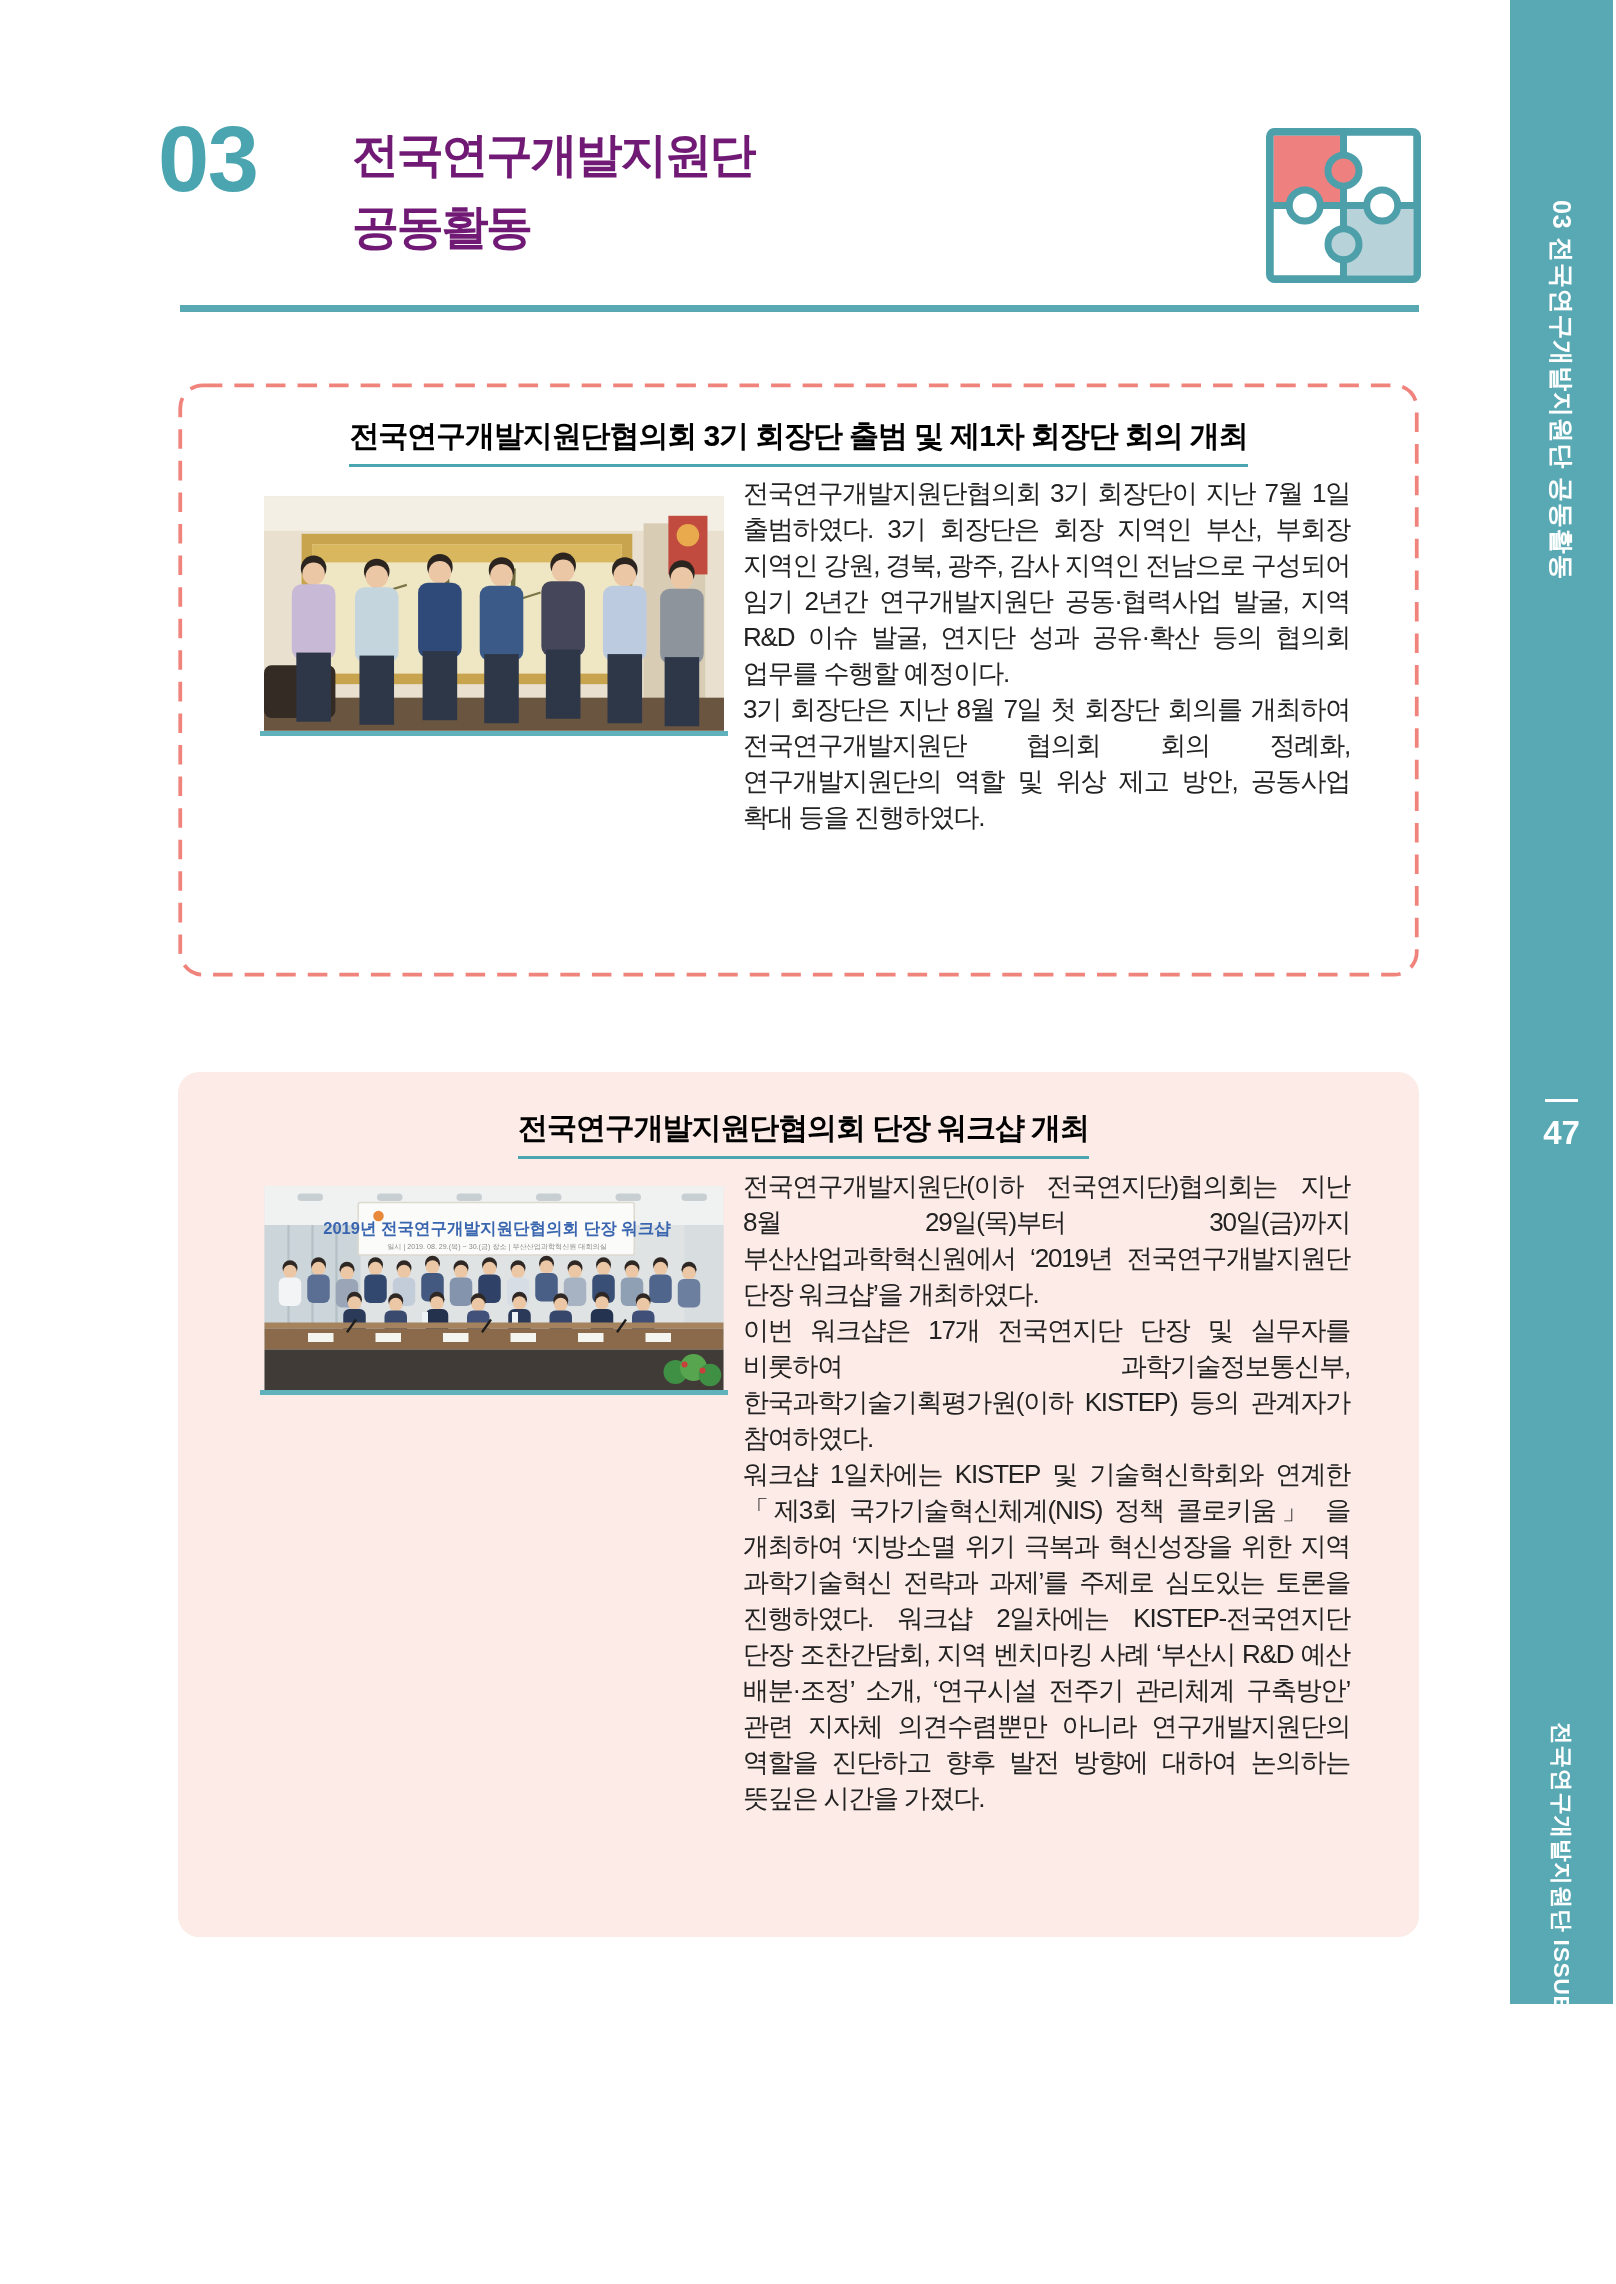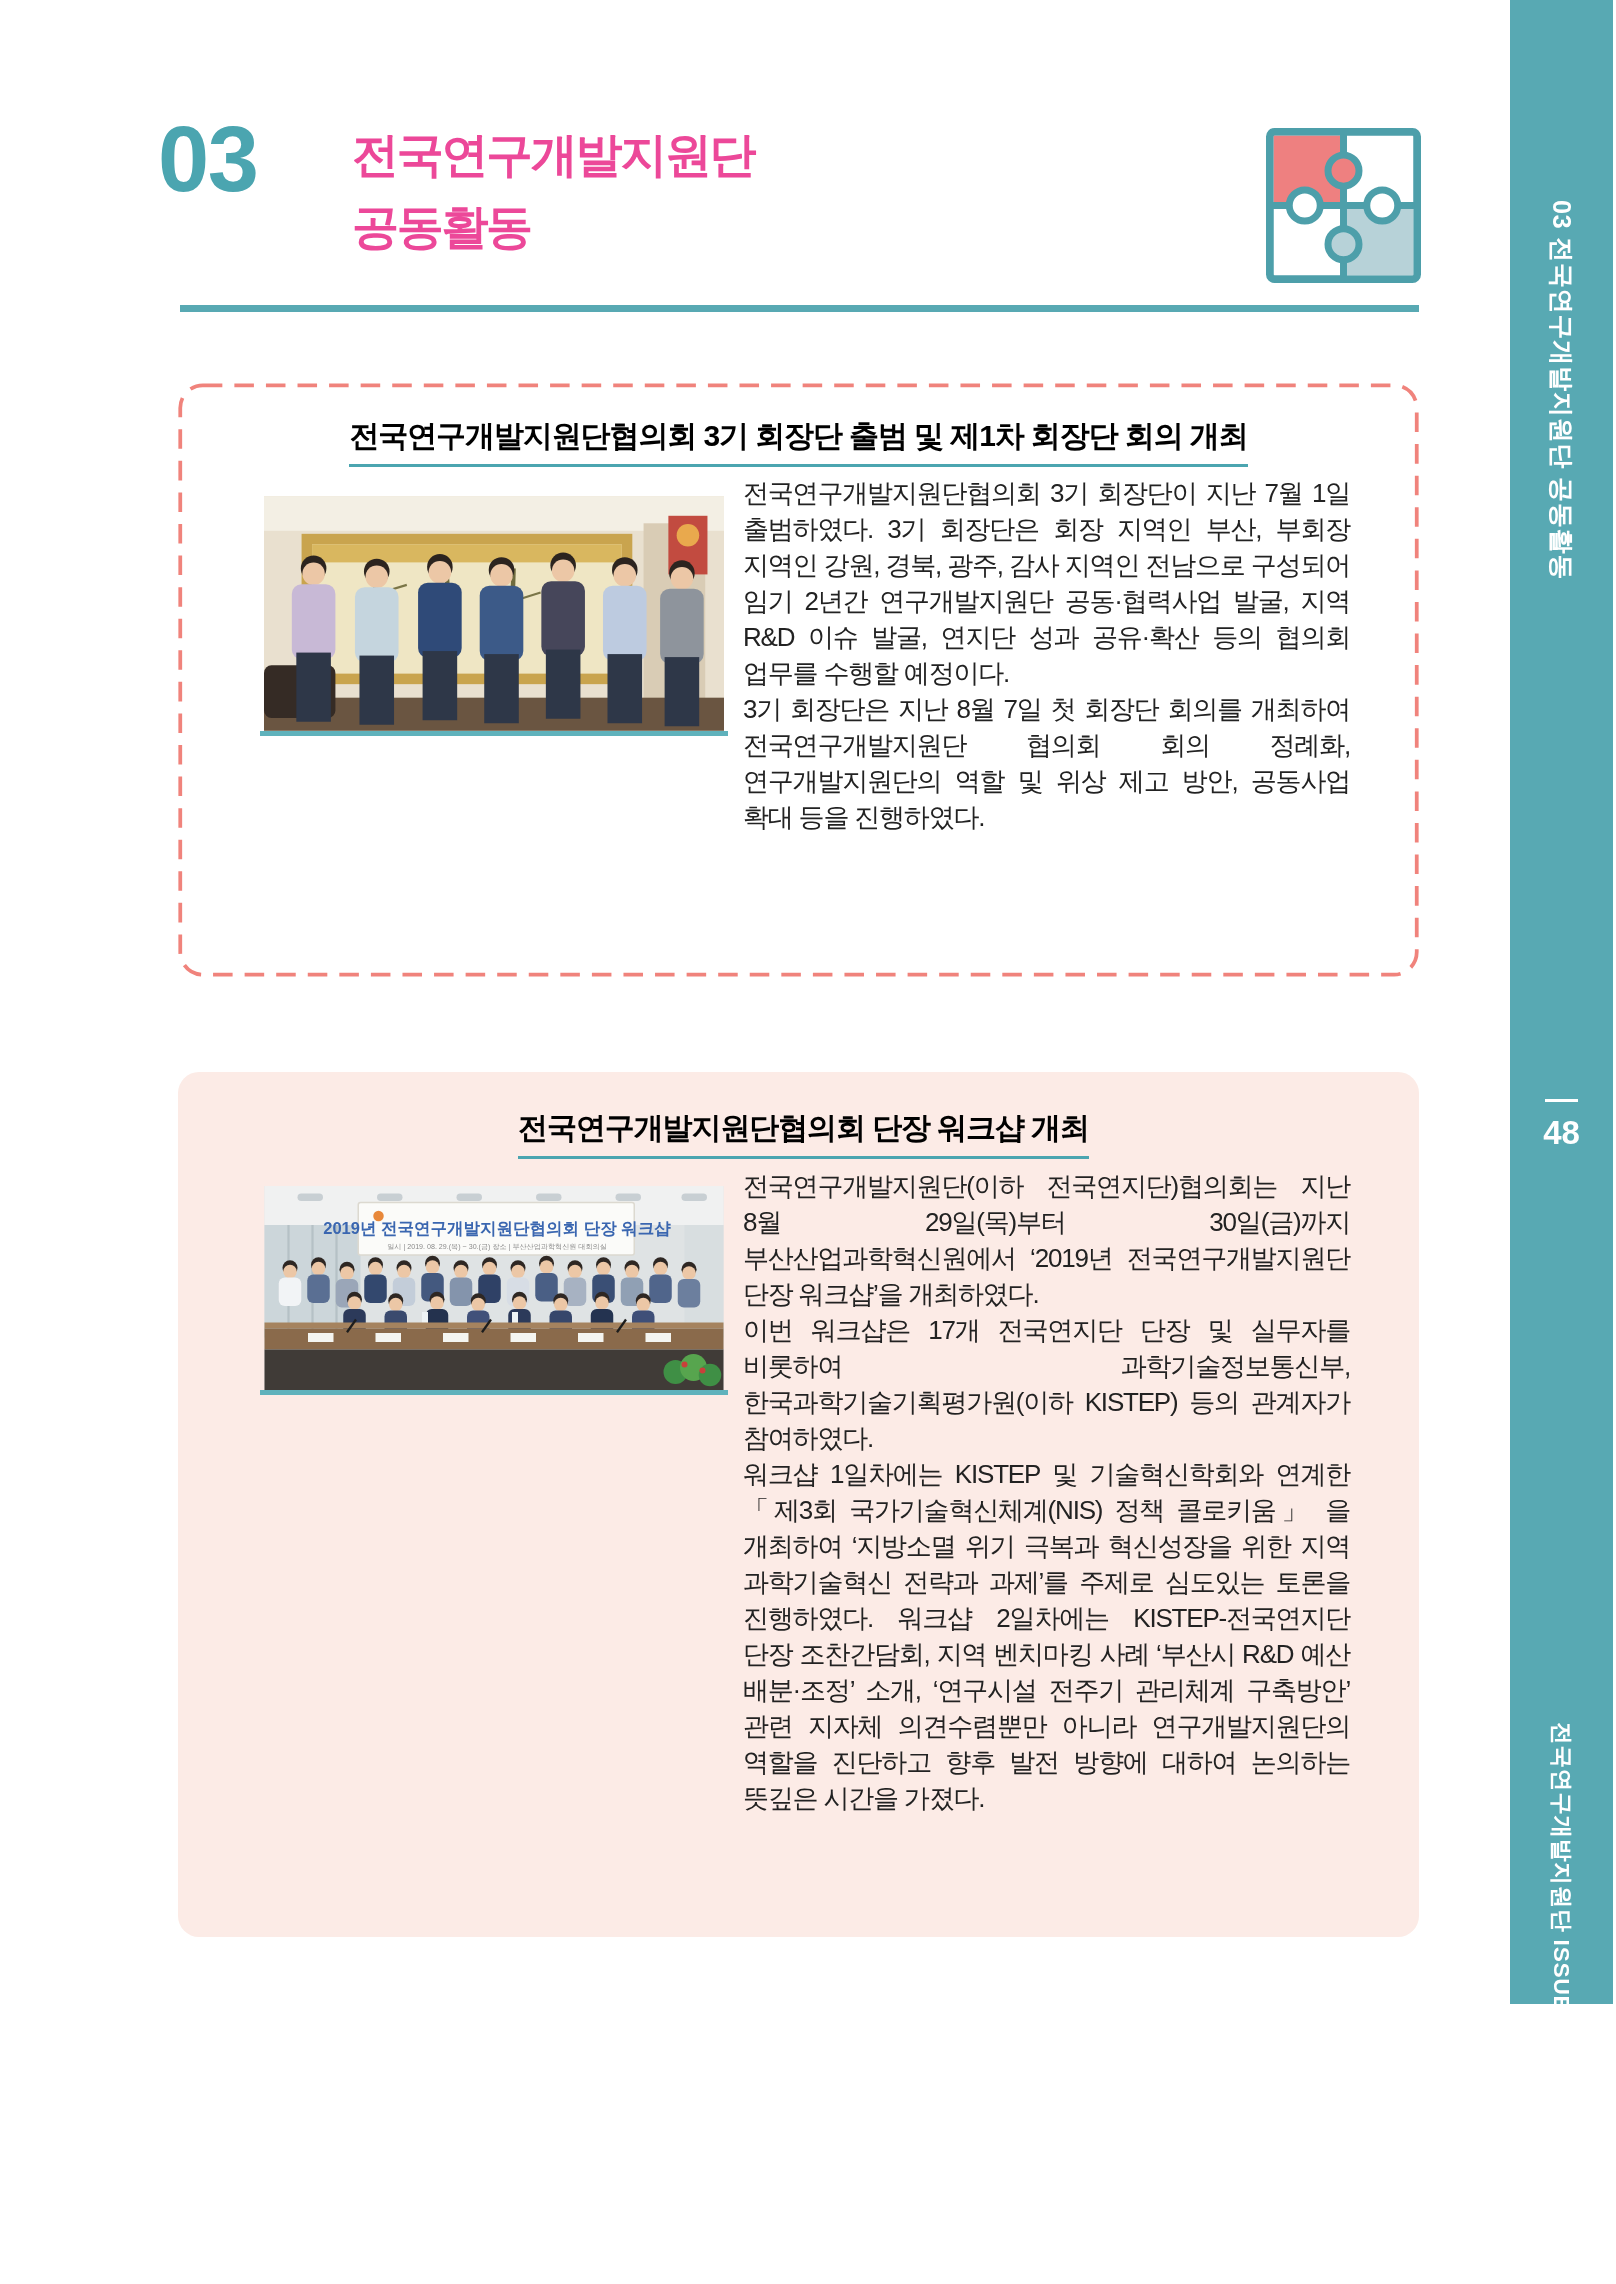--- a/index.html
+++ b/index.html
@@ -3,21 +3,21 @@
 <meta charset="utf-8">
 <style>
   html,body{margin:0;padding:0;}
   body{background:#ffffff;font-family:"Liberation Sans","DejaVu Sans",sans-serif;}
   #page{position:relative;width:1616px;height:2004px;background:#fff;overflow:hidden;}
 
   
   .sec-num{position:absolute;left:158px;top:113px;font-size:92px;font-weight:800;
            color:#4BA5B0;letter-spacing:-1.5px;line-height:1;}
   .page-title{position:absolute;left:352px;top:119px;margin:0;font-size:47px;font-weight:800;
-           color:#ec4899;line-height:72px;letter-spacing:-2.3px;}
+           color:#701a75;line-height:72px;letter-spacing:-2.3px;}
   .header-rule{position:absolute;left:180px;top:305px;width:1239px;height:6.8px;background:#58A9B3;}
   .puzzle{position:absolute;left:1266px;top:128px;}
 
   
   .article{position:absolute;left:178px;width:1241px;}
   #article1{top:383px;height:594px;}
   #article2{top:1072px;height:865px;background:#FCEBE6;border-radius:21px;}
   .dash-frame{position:absolute;left:0;top:0;pointer-events:none;}
   .sec-head{margin:0;text-align:center;}
   #article1 .sec-head{padding-top:33px;}
@@ -212,21 +212,21 @@
       <p>워크샵 1일차에는 KISTEP 및 기술혁신학회와 연계한 「제3회 국가기술혁신체계(NIS) 정책 콜로키움」 을 개최하여 ‘지방소멸 위기 극복과 혁신성장을 위한 지역 과학기술혁신 전략과 과제’를 주제로 심도있는 토론을 진행하였다. 워크샵 2일차에는 KISTEP-전국연지단 단장 조찬간담회, 지역 벤치마킹 사례 ‘부산시 R&amp;D 예산 배분·조정’ 소개, ‘연구시설 전주기 관리체계 구축방안’ 관련 지자체 의견수렴뿐만 아니라 연구개발지원단의 역할을 진단하고 향후 발전 방향에 대하여 논의하는 뜻깊은 시간을 가졌다.</p>
     </div>
   </section>
 
   <aside class="sidebar">
     <div class="side-top">
         <span class="v-label">03 전국연구개발지원단 공동활동</span>
       </div>
     <div class="side-page">
       <div class="rule"></div>
-      <div class="num">48</div>
+      <div class="num">47</div>
     </div>
     <div class="side-bottom">
         <span class="v-label">전국연구개발지원단 ISSUE &amp; FOCUS</span>
       </div>
   </aside>
 
 </div>
 
 
 </body></html>

